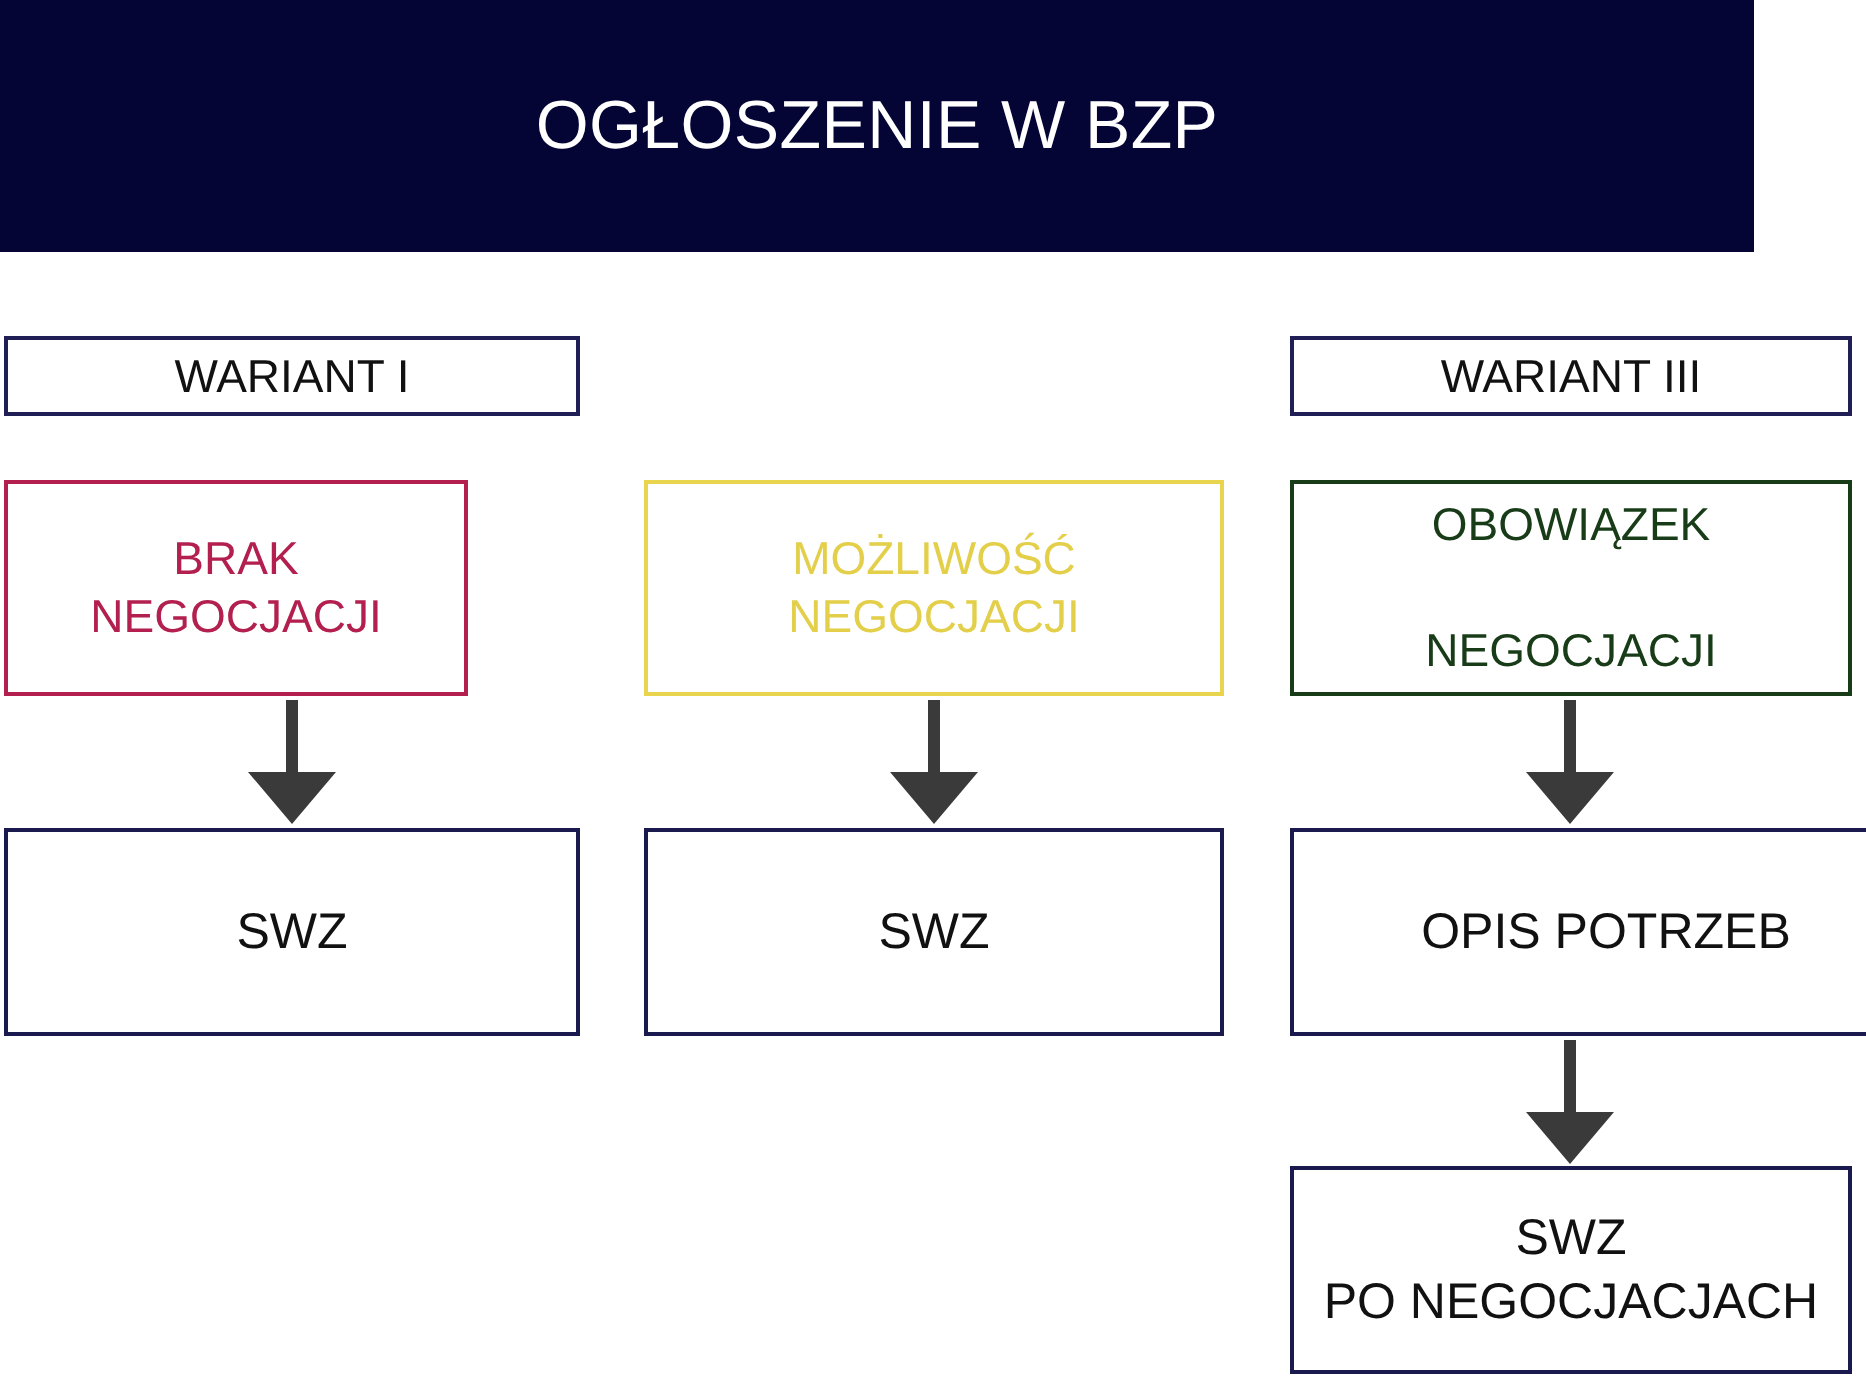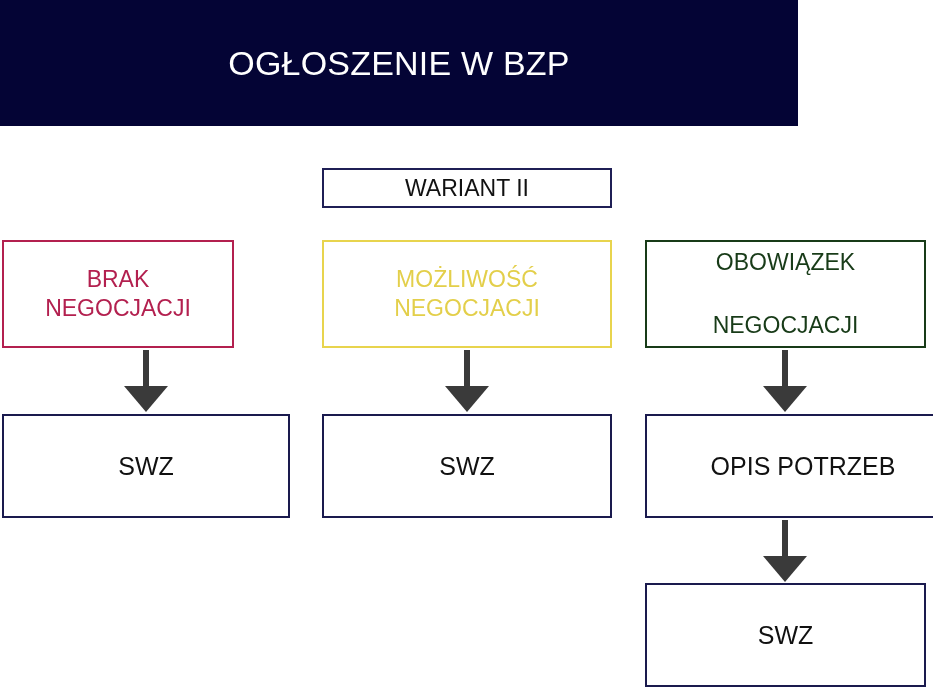--- a/index.html
+++ b/index.html
@@ -16,21 +16,21 @@
     height: 694px;
     background: #ffffff;
     overflow: hidden;
   }
 
   
   .banner {
     position: absolute;
     left: 0;
     top: 0;
-    width: 798px;
+    width: 877px;
     height: 126px;
     background: #040435;
     display: flex;
     flex-direction: column;
     align-items: center;
     justify-content: center;
     box-sizing: border-box;
   }
   .banner-line {
     color: #ffffff;
@@ -108,57 +108,60 @@
 </style>
 </head>
 <body>
 
 <div id="diagram">
 
   <div class="banner">
     <div class="banner-line">OGŁOSZENIE W BZP</div>
   </div>
 
+  <div class="box variant-box" style="left:2px; top:168px; width:288px; height:40px;">
+    <div class="line">WARIANT I</div>
+  </div>
 
   <div class="box concept-box concept-crimson" style="left:2px; top:240px; width:232px; height:108px;">
     <div class="line">BRAK</div>
     <div class="line">NEGOCJACJI</div>
   </div>
 
   <div class="arrow" style="left:124px; top:350px;">
     <svg width="44" height="62" viewBox="0 0 44 62">
       <rect x="19" y="0" width="6" height="38" fill="#3a3a3a"></rect>
       <polygon points="0,36 44,36 22,62" fill="#3a3a3a"></polygon>
     </svg>
   </div>
 
   <div class="box outcome-box" style="left:2px; top:414px; width:288px; height:104px;">
     <div class="line">SWZ</div>
   </div>
 
-  <div class="box variant-box" style="left:322px; top:168px; width:290px; height:40px;">
-    <div class="line">WARIANT II</div>
-  </div>
 
   <div class="box concept-box concept-yellow" style="left:322px; top:240px; width:290px; height:108px;">
     <div class="line">MOŻLIWOŚĆ</div>
     <div class="line">NEGOCJACJI</div>
   </div>
 
   <div class="arrow" style="left:445px; top:350px;">
     <svg width="44" height="62" viewBox="0 0 44 62">
       <rect x="19" y="0" width="6" height="38" fill="#3a3a3a"></rect>
       <polygon points="0,36 44,36 22,62" fill="#3a3a3a"></polygon>
     </svg>
   </div>
 
   <div class="box outcome-box" style="left:322px; top:414px; width:290px; height:104px;">
     <div class="line">SWZ</div>
   </div>
 
+  <div class="box variant-box" style="left:645px; top:168px; width:281px; height:40px;">
+    <div class="line">WARIANT III</div>
+  </div>
 
   <div class="box concept-box concept-green" style="left:645px; top:240px; width:281px; height:108px;gap:34px;">
     <div class="line">OBOWIĄZEK</div>
     <div class="line">NEGOCJACJI</div>
   </div>
 
   <div class="arrow" style="left:763px; top:350px;">
     <svg width="44" height="62" viewBox="0 0 44 62">
       <rect x="19" y="0" width="6" height="38" fill="#3a3a3a"></rect>
       <polygon points="0,36 44,36 22,62" fill="#3a3a3a"></polygon>
@@ -171,15 +174,16 @@
 
   <div class="arrow" style="left:763px; top:520px;">
     <svg width="44" height="62" viewBox="0 0 44 62">
       <rect x="19" y="0" width="6" height="38" fill="#3a3a3a"></rect>
       <polygon points="0,36 44,36 22,62" fill="#3a3a3a"></polygon>
     </svg>
   </div>
 
   <div class="box outcome-box" style="left:645px; top:583px; width:281px; height:104px;">
     <div class="line">SWZ</div>
+    <div class="line">PO NEGOCJACJACH</div>
   </div>
 
 </div>
 
 </body></html>

